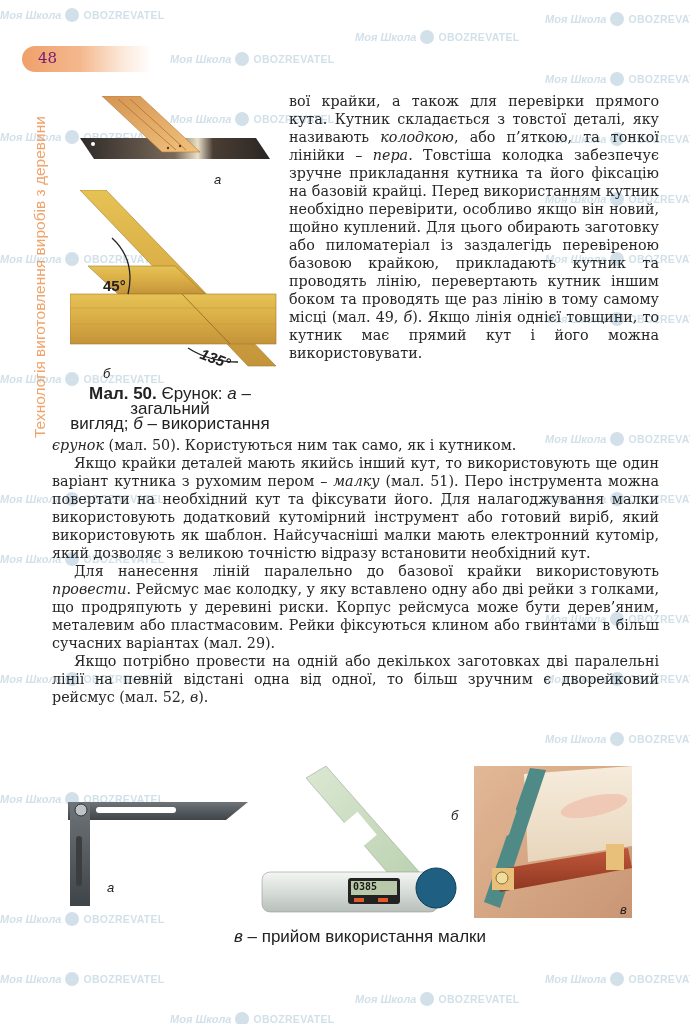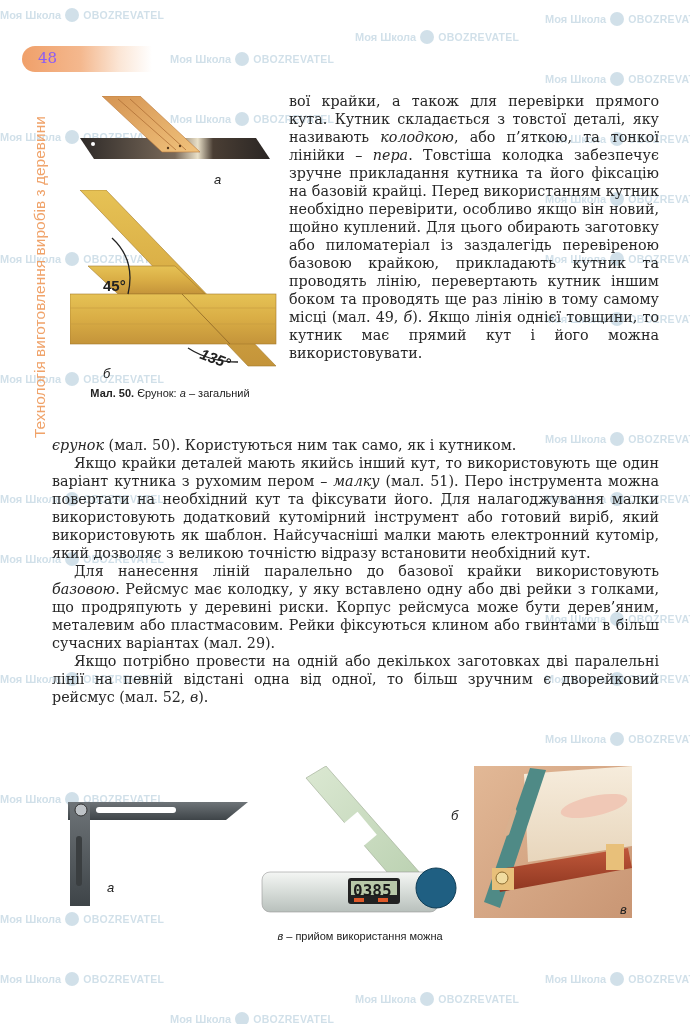--- a/index.html
+++ b/index.html
@@ -1,29 +1,29 @@
 <!DOCTYPE html>
 <html><head>
   <meta charset="utf-8">
   <style>
     html,body{margin:0;padding:0;background:#fff;}
     body{width:690px;height:1024px;position:relative;overflow:hidden;font-family:"DejaVu Serif",serif;color:#262626;}
     .wm{position:absolute;display:flex;align-items:center;gap:4px;color:#c9dbe6;font-family:"Liberation Sans",sans-serif;font-size:11px;font-weight:bold;pointer-events:none;white-space:nowrap;opacity:.85;}
-    .wm .ms{}
+    .wm .ms{font-style:italic;}
     .wm .circ{width:14px;height:14px;border-radius:50%;background:#c9dbe6;display:inline-block;}
     .wm .ob{letter-spacing:.3px;font-size:10.5px;}
     .page-num-tab{position:absolute;left:22px;top:46px;width:130px;height:26px;border-radius:13px 0 0 13px;background:linear-gradient(90deg,#f0a06a 0%,#f4b88e 45%,#fbe6d6 75%,rgba(255,255,255,0) 100%);}
-    .page-num{position:absolute;left:38px;top:49px;font-size:15px;font-family:"DejaVu Serif",serif;color:#8b5cf6;}
+    .page-num{position:absolute;left:38px;top:49px;font-size:15px;font-family:"DejaVu Serif",serif;color:#701a75;}
     .side-title{position:absolute;left:31px;top:438px;transform-origin:left top;transform:rotate(-90deg);width:360px;color:#f0a36a;font-family:"Liberation Sans",sans-serif;font-size:15.5px;white-space:nowrap;}
     .text{position:absolute;font-size:14.3px;line-height:18px;text-align:justify;}
     .text p{margin:0;}
     .text .ind{text-indent:22px;}
     .colR{left:289px;top:92px;width:370px;}
     .full{left:52px;top:436px;width:607px;}
-    .caption{position:absolute;font-family:"Liberation Sans",sans-serif;font-size:11px;text-align:center;color:#222;line-height:15px;}
+    .caption{position:absolute;font-family:"Liberation Sans",sans-serif;font-size:17px;text-align:center;color:#222;line-height:15px;}
     .caption b{font-weight:bold;}
     .fig-label{position:absolute;font-family:"Liberation Sans",sans-serif;font-style:italic;font-size:13px;color:#222;}
     .angle-label{position:absolute;font-family:"Liberation Sans",sans-serif;font-weight:bold;font-size:15px;color:#222;}
     em{font-style:italic;}
   </style>
 </head>
 <body>
 
 <div>
   <div class="wm" style="left:0;top:8px;">
@@ -209,31 +209,32 @@
     <line x1="112" y1="104" x2="160" y2="154" stroke="#8b6424" stroke-width=".8"></line>
     <path d="M42,48 Q66,70 58,104" fill="none" stroke="#222" stroke-width="1.3"></path>
     <path d="M118,158 Q140,172 168,172" fill="none" stroke="#222" stroke-width="1.3"></path>
   </svg>
   <div class="angle-label" style="left:103px;top:244px;margin-top:33px;">45°</div>
   <div class="angle-label" style="left:200px;top:350px;transform:rotate(20deg);font-style:italic;">135°</div>
   <div class="fig-label" style="left:103px;top:366px;">б</div>
 
   <div class="caption" style="left:60px;top:386px;width:220px;">
     <div><b>Мал. 50.</b><span> Єрунок: </span><em>а</em><span> – загальний</span></div>
+    <div><span>вигляд; </span><em>б</em><span> – використання</span></div>
   </div>
 </div>
 
 <div class="text colR">
   <p><span>вої крайки, а також для перевірки прямого кута. Кутник складається з товстої деталі, яку називають </span><em>колодкою</em><span>, або п’яткою, та тонкої лінійки – </span><em>пера</em><span>. Товстіша колодка забезпечує зручне прикладання кутника та його фіксацію на базовій крайці. Перед використанням кутник необхідно перевірити, особливо якщо він новий, щойно куплений. Для цього обирають заготовку або пиломатеріал із заздалегідь перевіреною базовою крайкою, прикладають кутник та проводять лінію, перевертають кутник іншим боком та проводять ще раз лінію в тому самому місці (мал. 49, </span><em>б</em><span>). Якщо лінія однієї товщини, то кутник має прямий кут і його можна використовувати.</span></p>
 </div>
 
 <div class="text full">
   <p><em>єрунок</em><span> (мал. 50). Користуються ним так само, як і кутником.</span></p>
   <p class="ind"><span>Якщо крайки деталей мають якийсь інший кут, то використовують ще один варіант кутника з рухомим пером – </span><em>малку</em><span> (мал. 51). Перо інструмента можна повертати на необхідний кут та фіксувати його. Для налагоджування малки використовують додатковий кутомірний інструмент або готовий виріб, який використовують як шаблон. Найсучасніші малки мають електронний кутомір, який дозволяє з великою точністю відразу встановити необхідний кут.</span></p>
-  <p class="ind"><span>Для нанесення ліній паралельно до базової крайки використовують </span><em>базовою</em><span>. Рейсмус має колодку, у яку вставлено одну або дві рейки з голками, що продряпують у деревині риски. Корпус рейсмуса може бути дерев’яним, металевим або пластмасовим. Рейки фіксуються клином або гвинтами в більш сучасних варіантах (мал. 29).</span></p>
+  <p class="ind"><span>Для нанесення ліній паралельно до базової крайки використовують </span><em>провести</em><span>. Рейсмус має колодку, у яку вставлено одну або дві рейки з голками, що продряпують у деревині риски. Корпус рейсмуса може бути дерев’яним, металевим або пластмасовим. Рейки фіксуються клином або гвинтами в більш сучасних варіантах (мал. 29).</span></p>
   <p class="ind"><span>Якщо потрібно провести на одній або декількох заготовках дві паралельні лінії на певній відстані одна від одної, то більш зручним є дворейковий рейсмус (мал. 52, </span><em>в</em><span>).</span></p>
 </div>
 
 <div>
   <svg style="position:absolute;left:66px;top:796px;" width="182" height="110" viewBox="0 0 182 110">
     <defs>
       <linearGradient id="steel" x1="0" y1="0" x2="0" y2="1">
         <stop offset="0" stop-color="#6e7478"></stop>
           <stop offset="1" stop-color="#3e4448"></stop>
       </linearGradient>
@@ -260,21 +261,21 @@
     </defs>
     <polygon points="48,12 68,0 170,116 148,128" fill="url(#alu2)" stroke="#9aa890" stroke-width=".6"></polygon>
     <rect x="90" y="50" width="22" height="30" fill="#fff" transform="rotate(-40 100 65)"></rect>
     <rect x="4" y="106" width="176" height="40" rx="8" fill="url(#alu)" stroke="#999" stroke-width=".6"></rect>
     <rect x="90" y="112" width="52" height="26" rx="3" fill="#222"></rect>
     <rect x="93" y="115" width="46" height="14" fill="#b8c8a8"></rect>
     <rect x="96" y="132" width="10" height="4" fill="#e05a2a"></rect>
       <rect x="120" y="132" width="10" height="4" fill="#e05a2a"></rect>
     <circle cx="178" cy="122" r="20" fill="#1f5f82" stroke="#0f3d56" stroke-width="1"></circle>
   </svg>
-  <div style="position:absolute;left:353px;top:881px;font-family:'DejaVu Sans Mono',monospace;font-size:16px;font-weight:bold;color:#1a1a1a;text-align:right;">0385</div>
+  <div style="position:absolute;left:353px;top:881px;font-family:'DejaVu Sans Mono',monospace;font-size:10px;font-weight:bold;color:#1a1a1a;text-align:right;">0385</div>
   <div class="fig-label" style="left:451px;top:808px;">б</div>
 
   <svg style="position:absolute;left:474px;top:766px;" width="158" height="152" viewBox="0 0 158 152">
     <defs>
       <linearGradient id="bg51" x1="0" y1="0" x2="1" y2="1">
         <stop offset="0" stop-color="#e2b896"></stop>
           <stop offset="1" stop-color="#c99674"></stop>
       </linearGradient>
       <linearGradient id="board" x1="0" y1="0" x2="0" y2="1">
         <stop offset="0" stop-color="#f6ecdc"></stop>
@@ -291,15 +292,15 @@
     <polygon points="56,2 72,4 26,142 10,136" fill="#4f8a86"></polygon>
     <rect x="34" y="42" width="5" height="28" rx="2.5" fill="#d8b08e" transform="rotate(18 36 56)"></rect>
     <polygon points="20,104 154,82 158,102 26,126" fill="url(#handle)"></polygon>
     <rect x="132" y="78" width="18" height="26" fill="#e8c07a"></rect>
     <rect x="18" y="102" width="22" height="22" fill="#e8c07a"></rect>
     <circle cx="28" cy="112" r="6" fill="#f1dca0" stroke="#8a6a30" stroke-width="1"></circle>
   </svg>
   <div class="fig-label" style="left:620px;top:902px;">в</div>
 
   <div class="caption" style="left:90px;top:929px;width:540px;">
-    <div><em>в</em><span> – прийом використання можна</span></div>
+    <div><em>в</em><span> – прийом використання малки</span></div>
   </div>
 </div>
 
 </body></html>

